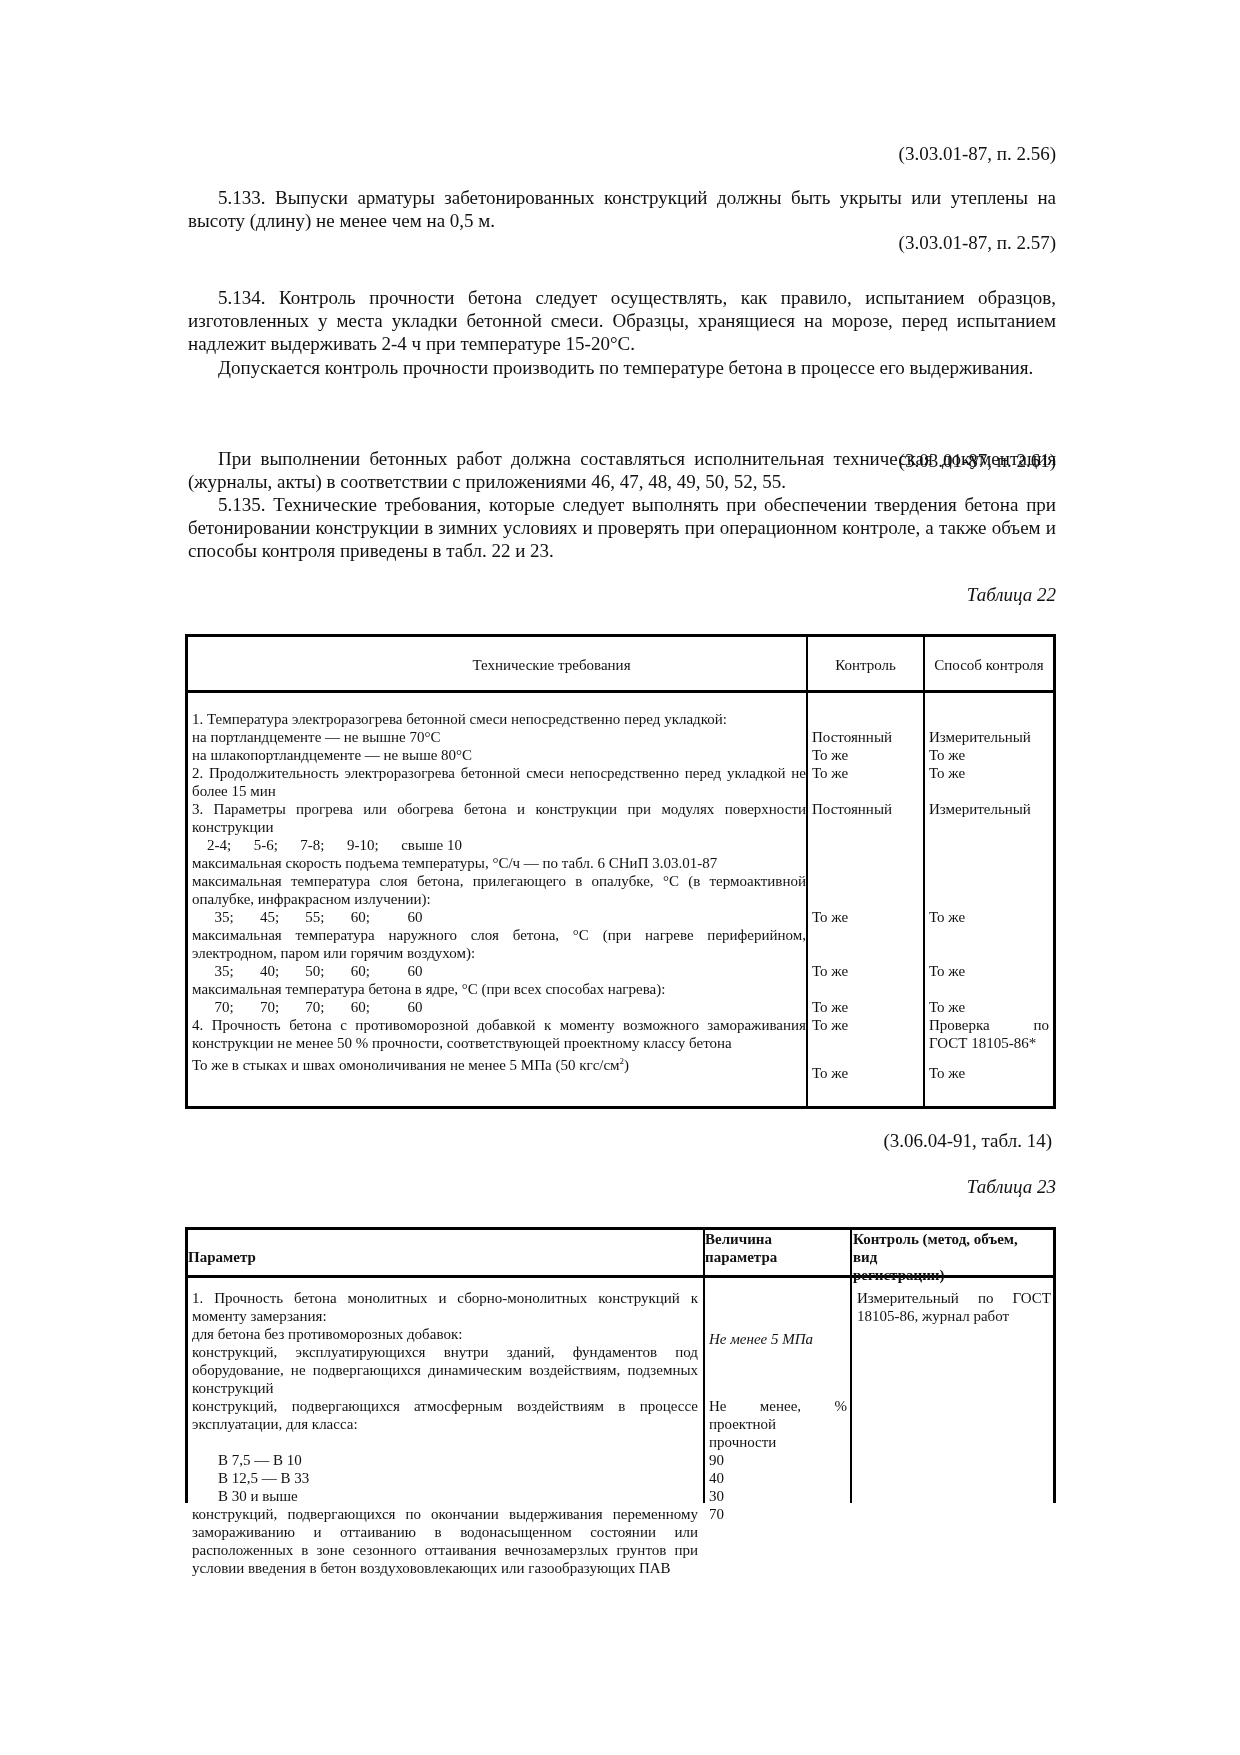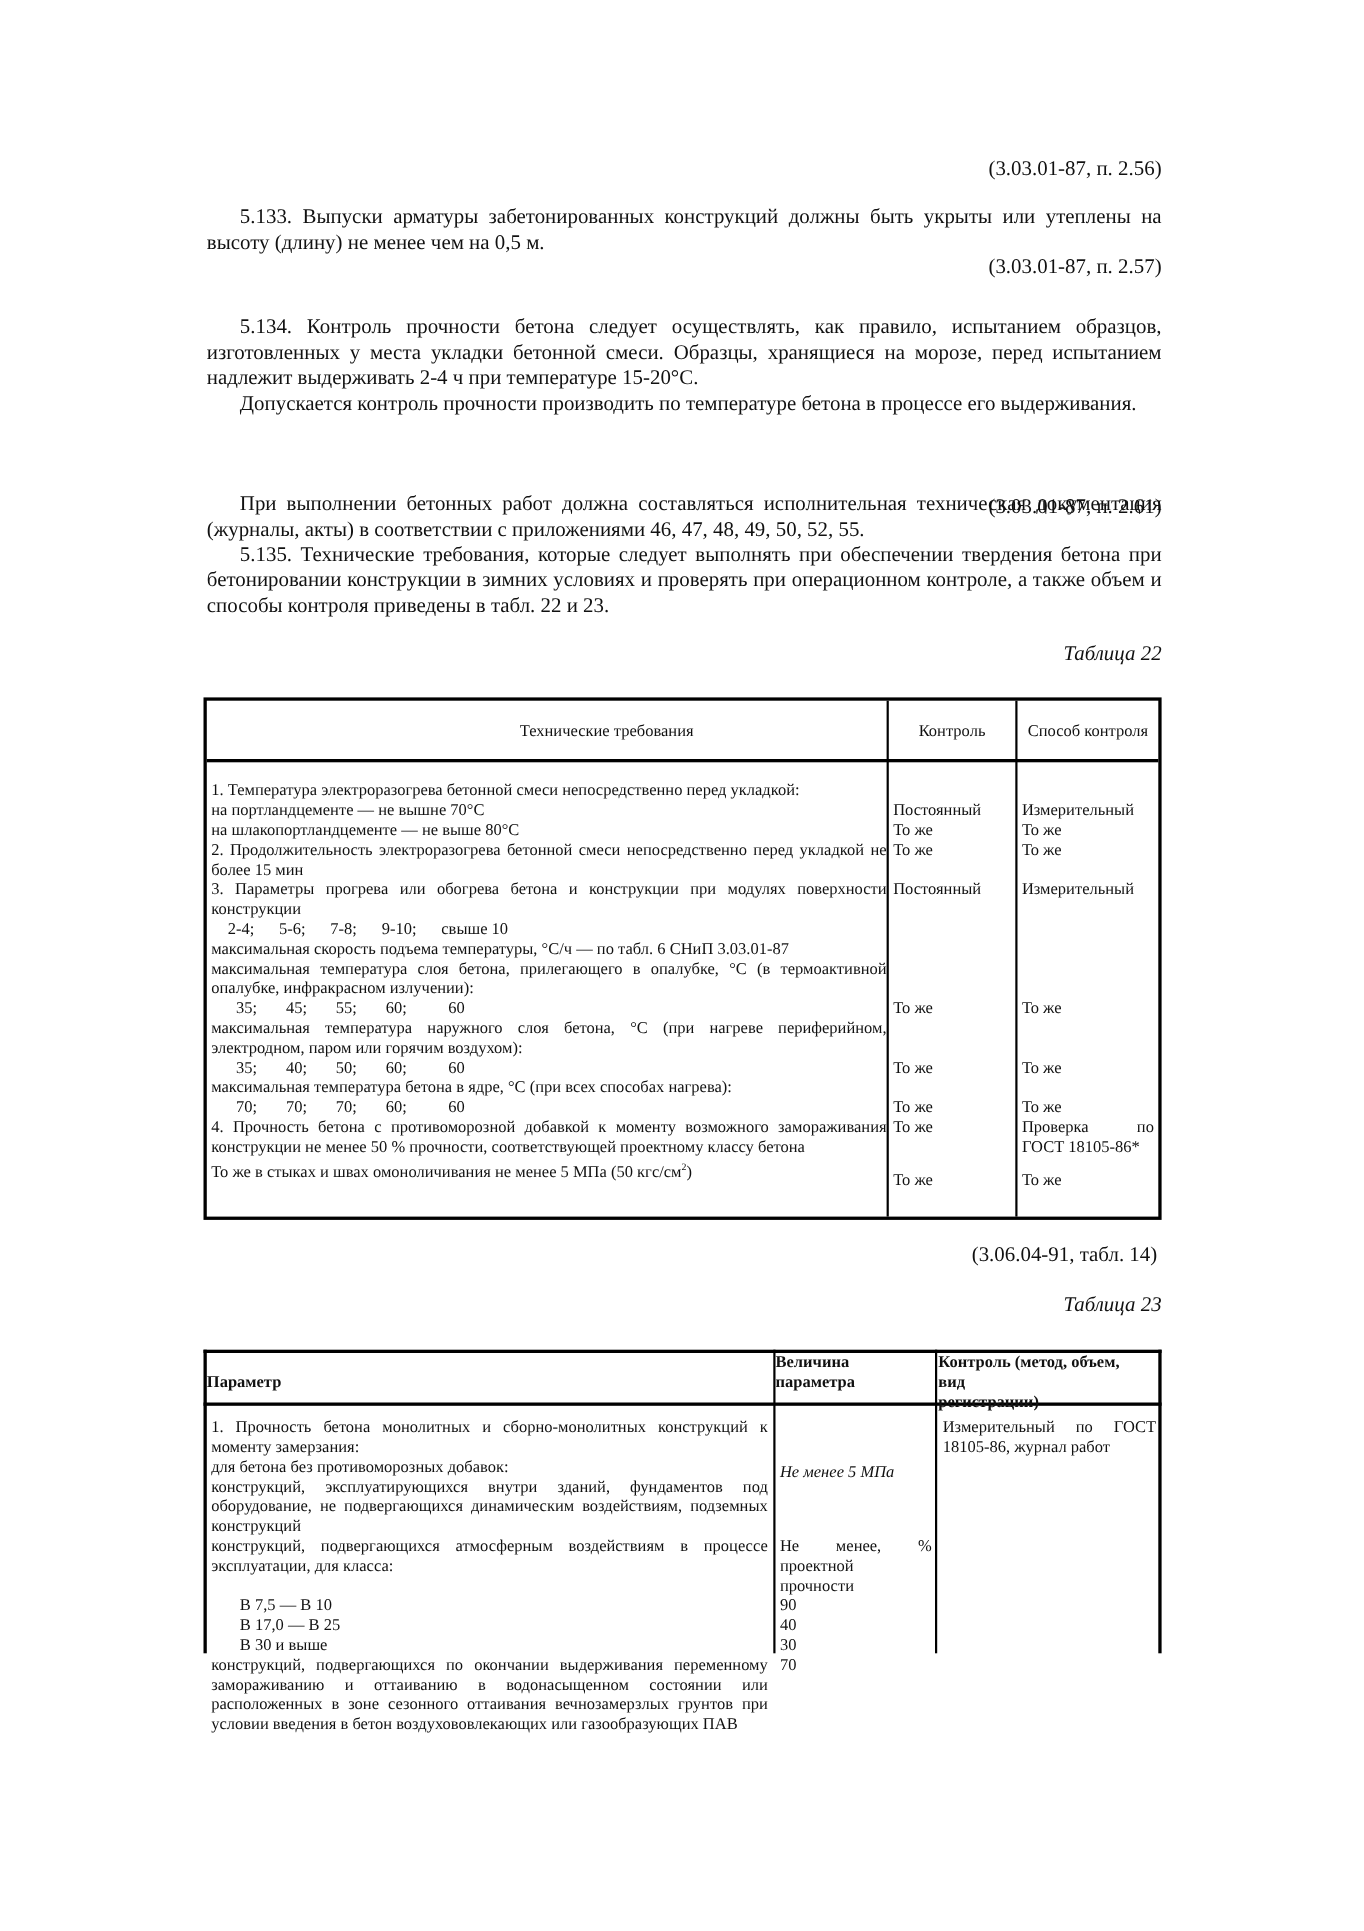--- a/index.html
+++ b/index.html
@@ -129,21 +129,21 @@
     <div>регистрации)</div>
   </div>
 
   <div class="cell-text param" style="top:1289px;">
     <span class="l">1. Прочность бетона монолитных и сборно-монолитных конструкций к моменту замерзания:</span>
     <span class="l">для бетона без противоморозных добавок:</span>
     <span class="l">конструкций, эксплуатирующихся внутри зданий, фундаментов под оборудование, не подвергающихся динамическим воздействиям, подземных конструкций</span>
     <span class="l">конструкций, подвергающихся атмосферным воздействиям в процессе эксплуатации, для класса:</span>
     <span class="l" style="height:18px;"></span>
     <span class="ind">В 7,5 — В 10</span>
-    <span class="ind">В 17,0 — В 25</span>
+    <span class="ind">В 12,5 — В 33</span>
     <span class="ind">В 30 и выше</span>
     <span class="l">конструкций, подвергающихся по окончании выдерживания переменному замораживанию и оттаиванию в водонасыщенном состоянии или расположенных в зоне сезонного оттаивания вечнозамерзлых грунтов при условии введения в бетон воздухововлекающих или газообразующих ПАВ</span>
   </div>
 
   <div class="cell-text" style="left:709px; top:1330px;font-style:italic;">Не менее 5 МПа</div>
   <div class="cell-text" style="left:709px; top:1397px; width:138px; text-align:justify; text-align-last:justify;">Не менее, %</div>
   <div class="cell-text" style="left:709px; top:1415px;">проектной</div>
   <div class="cell-text" style="left:709px; top:1433px;">прочности</div>
   <div class="cell-text" style="left:709px; top:1451px;">90</div>
   <div class="cell-text" style="left:709px; top:1469px;">40</div>

